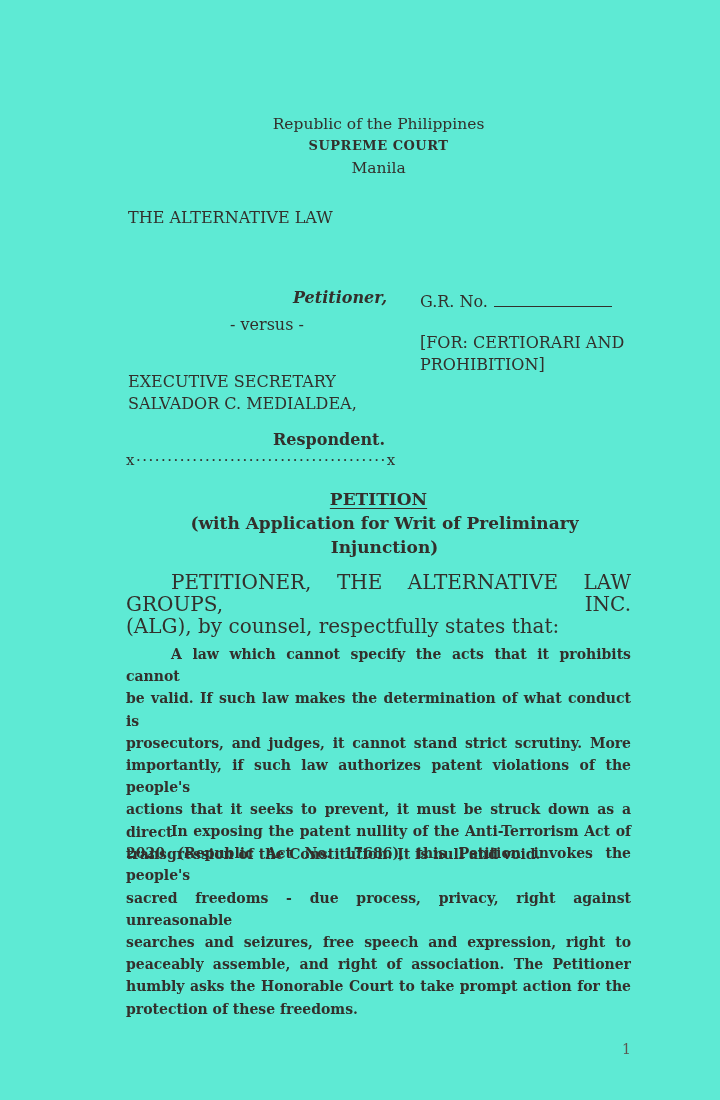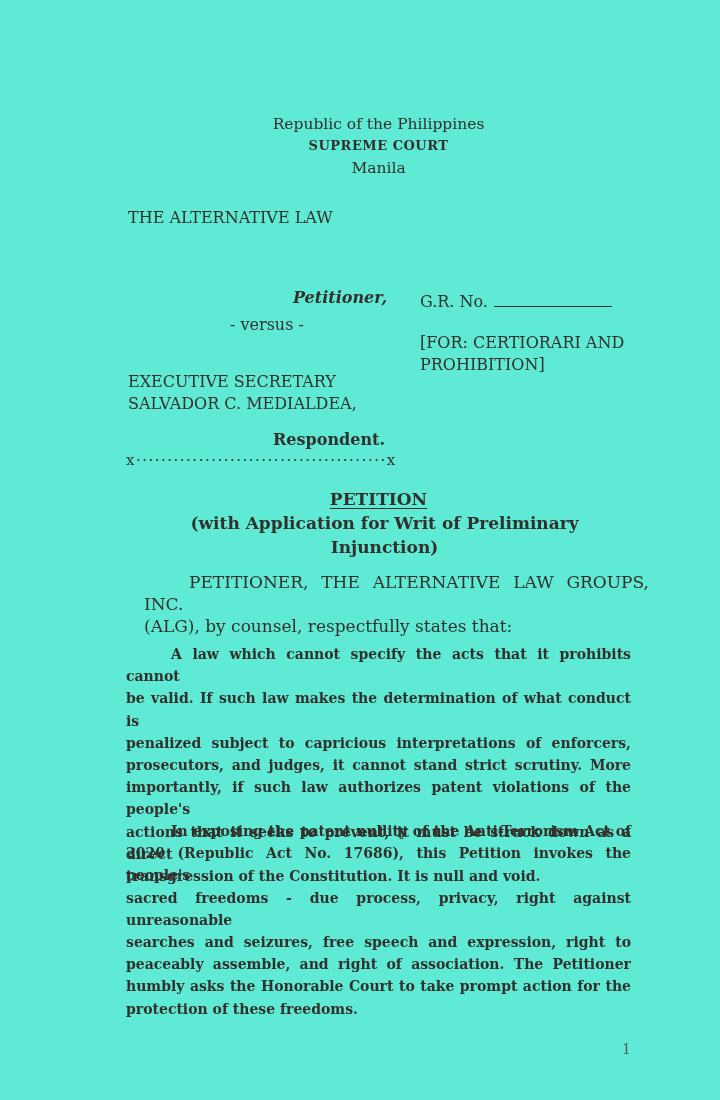--- a/index.html
+++ b/index.html
@@ -31,21 +31,21 @@
   .party-respondent { position:absolute; top:166px; left:2px; line-height:22px; }
   .role-respondent  { position:absolute; top:225px; left:0px; width:259px; text-align:right; font-weight:bold; }
   .x-rule           { position:absolute; top:246px; left:0px; font-size:15px; letter-spacing:1.5px; white-space:nowrap; }
 
   .title-block { position:absolute; top:487px; left:126px; width:505px; text-align:center; line-height:24px; }
   .main-title  { font-size:17px; font-weight:bold; }
   .main-title span { text-decoration:underline; text-underline-offset:3px; }
   .subtitle    { font-size:17px; font-weight:bold;margin-left:12px; }
 
   .body-block { position:absolute; left:126px; width:505px; }
-  .intro-block { top:571px; font-size:17px;margin-left:18px; }
+  .intro-block { top:571px; font-size:20px; }
   .para1-block { top:643px; }
   .para2-block { top:820px; }
   .bold-para { font-weight:bold; font-size:14px; }
   .jline { line-height:22.2px; }
   .jline:not(:last-child) { text-align:justify; text-align-last:justify; }
   .jline:first-child { text-indent:45px; }
 
   .page-number { position:absolute; top:1041px; left:622px; font-size:14px; color:#5a5750; }
 </style>
 </head>
@@ -83,21 +83,20 @@
   </div>
 
   <div class="body-block intro-block">
       <div class="jline">PETITIONER, THE ALTERNATIVE LAW GROUPS, INC.</div>
       <div class="jline">(ALG), by counsel, respectfully states that:</div>
     </div>
 
   <div class="body-block para1-block bold-para">
       <div class="jline">A law which cannot specify the acts that it prohibits cannot</div>
       <div class="jline">be valid.  If such law makes the determination of what conduct is</div>
-      <div class="jline">penalized subject to capricious interpretations of enforcers,</div>
       <div class="jline">prosecutors, and judges, it cannot stand strict scrutiny. More</div>
       <div class="jline">importantly, if such law authorizes patent violations of the people's</div>
       <div class="jline">actions that it seeks to prevent, it must be struck down as a direct</div>
       <div class="jline">transgression of the Constitution.  It is null and void.</div>
     </div>
 
   <div class="body-block para2-block bold-para">
       <div class="jline">In exposing the patent nullity of the Anti-Terrorism Act of</div>
       <div class="jline">2020 (Republic Act No. 17686), this Petition invokes the people's</div>
       <div class="jline">sacred freedoms - due process, privacy, right against unreasonable</div>

